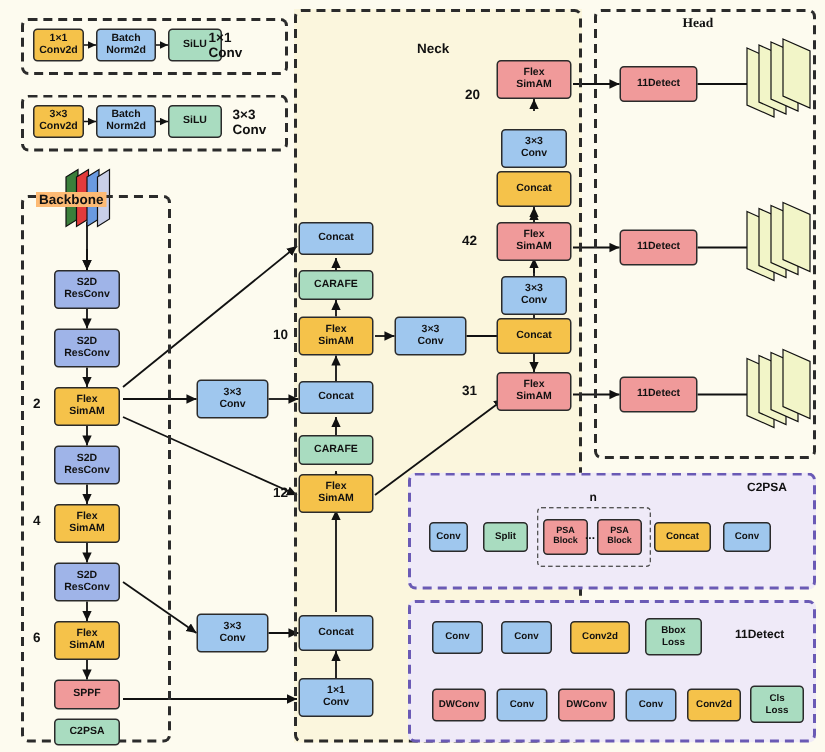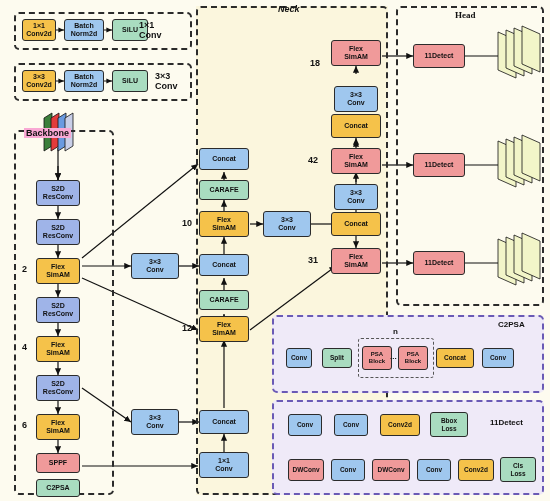--- a/index.html
+++ b/index.html
@@ -218,23 +218,23 @@
       <path d="M104,81 L112,81"></path>
     </g>
   </svg>
 
   <div class="grp" style="left:14px;top:12px;width:178px;height:38px;"></div>
   <div class="grp" style="left:14px;top:63px;width:178px;height:38px;"></div>
   <div class="grp" style="left:14px;top:130px;width:100px;height:365px;"></div>
   <div class="grp" style="left:196px;top:6px;width:192px;height:489px;background:transparent;"></div>
   <div class="grp" style="left:396px;top:6px;width:148px;height:300px;background:transparent;"></div>
 
-  <div class="grp-title" style="left:278px;top:4px;font-style:italic;">Neck</div>
+  <div class="grp-title" style="left:278px;top:27px;">Neck</div>
   <div class="grp-title" style="left:455px;top:10px;font-family:Liberation Serif, serif;">Head</div>
-  <div class="grp-title" style="left:24px;top:128px;background:#f9a8d4;padding:0 2px;">Backbone</div>
+  <div class="grp-title" style="left:24px;top:128px;background:#fdba74;padding:0 2px;">Backbone</div>
 
   <div class="grp-title" style="left:139px;top:20px;line-height:1.15;white-space:pre;"><span>1×1
 Conv</span></div>
   <div class="grp-title" style="left:155px;top:71px;line-height:1.15;white-space:pre;"><span>3×3
 Conv</span></div>
 
   <div class="node" style="left:22px;top:19px;width:34px;height:22px;white-space:pre;background:#f5c24a;">1×1
 Conv2d</div>
   <div class="node" style="left:64px;top:19px;width:40px;height:22px;white-space:pre;background:#9fc7ee;">Batch
 Norm2d</div>
@@ -295,21 +295,21 @@
 Conv</div>
   <div class="node" style="left:331px;top:114px;width:50px;height:24px;white-space:pre;background:#f5c24a;">Concat</div>
   <div class="node" style="left:331px;top:148px;width:50px;height:26px;white-space:pre;background:#f09a9a;">Flex
 SimAM</div>
   <div class="node" style="left:334px;top:184px;width:44px;height:26px;white-space:pre;background:#9fc7ee;">3×3
 Conv</div>
   <div class="node" style="left:331px;top:212px;width:50px;height:24px;white-space:pre;background:#f5c24a;">Concat</div>
   <div class="node" style="left:331px;top:248px;width:50px;height:26px;white-space:pre;background:#f09a9a;">Flex
 SimAM</div>
 
-  <div class="lbl" style="left:310px;top:58px;">18</div>
+  <div class="lbl" style="left:310px;top:58px;">20</div>
   <div class="lbl" style="left:308px;top:155px;">42</div>
   <div class="lbl" style="left:308px;top:255px;">31</div>
 
   <div class="node" style="left:413px;top:44px;width:52px;height:24px;background:#f09a9a;">11Detect</div>
   <div class="node" style="left:413px;top:153px;width:52px;height:24px;background:#f09a9a;">11Detect</div>
   <div class="node" style="left:413px;top:251px;width:52px;height:24px;background:#f09a9a;">11Detect</div>
 
   <div class="panel" style="left:272px;top:315px;width:272px;height:78px;"></div>
   <div class="sub-title" style="left:498px;top:320px;">C2PSA</div>
   <div class="inner-dash" style="left:358px;top:338px;width:76px;height:40px;"></div>

